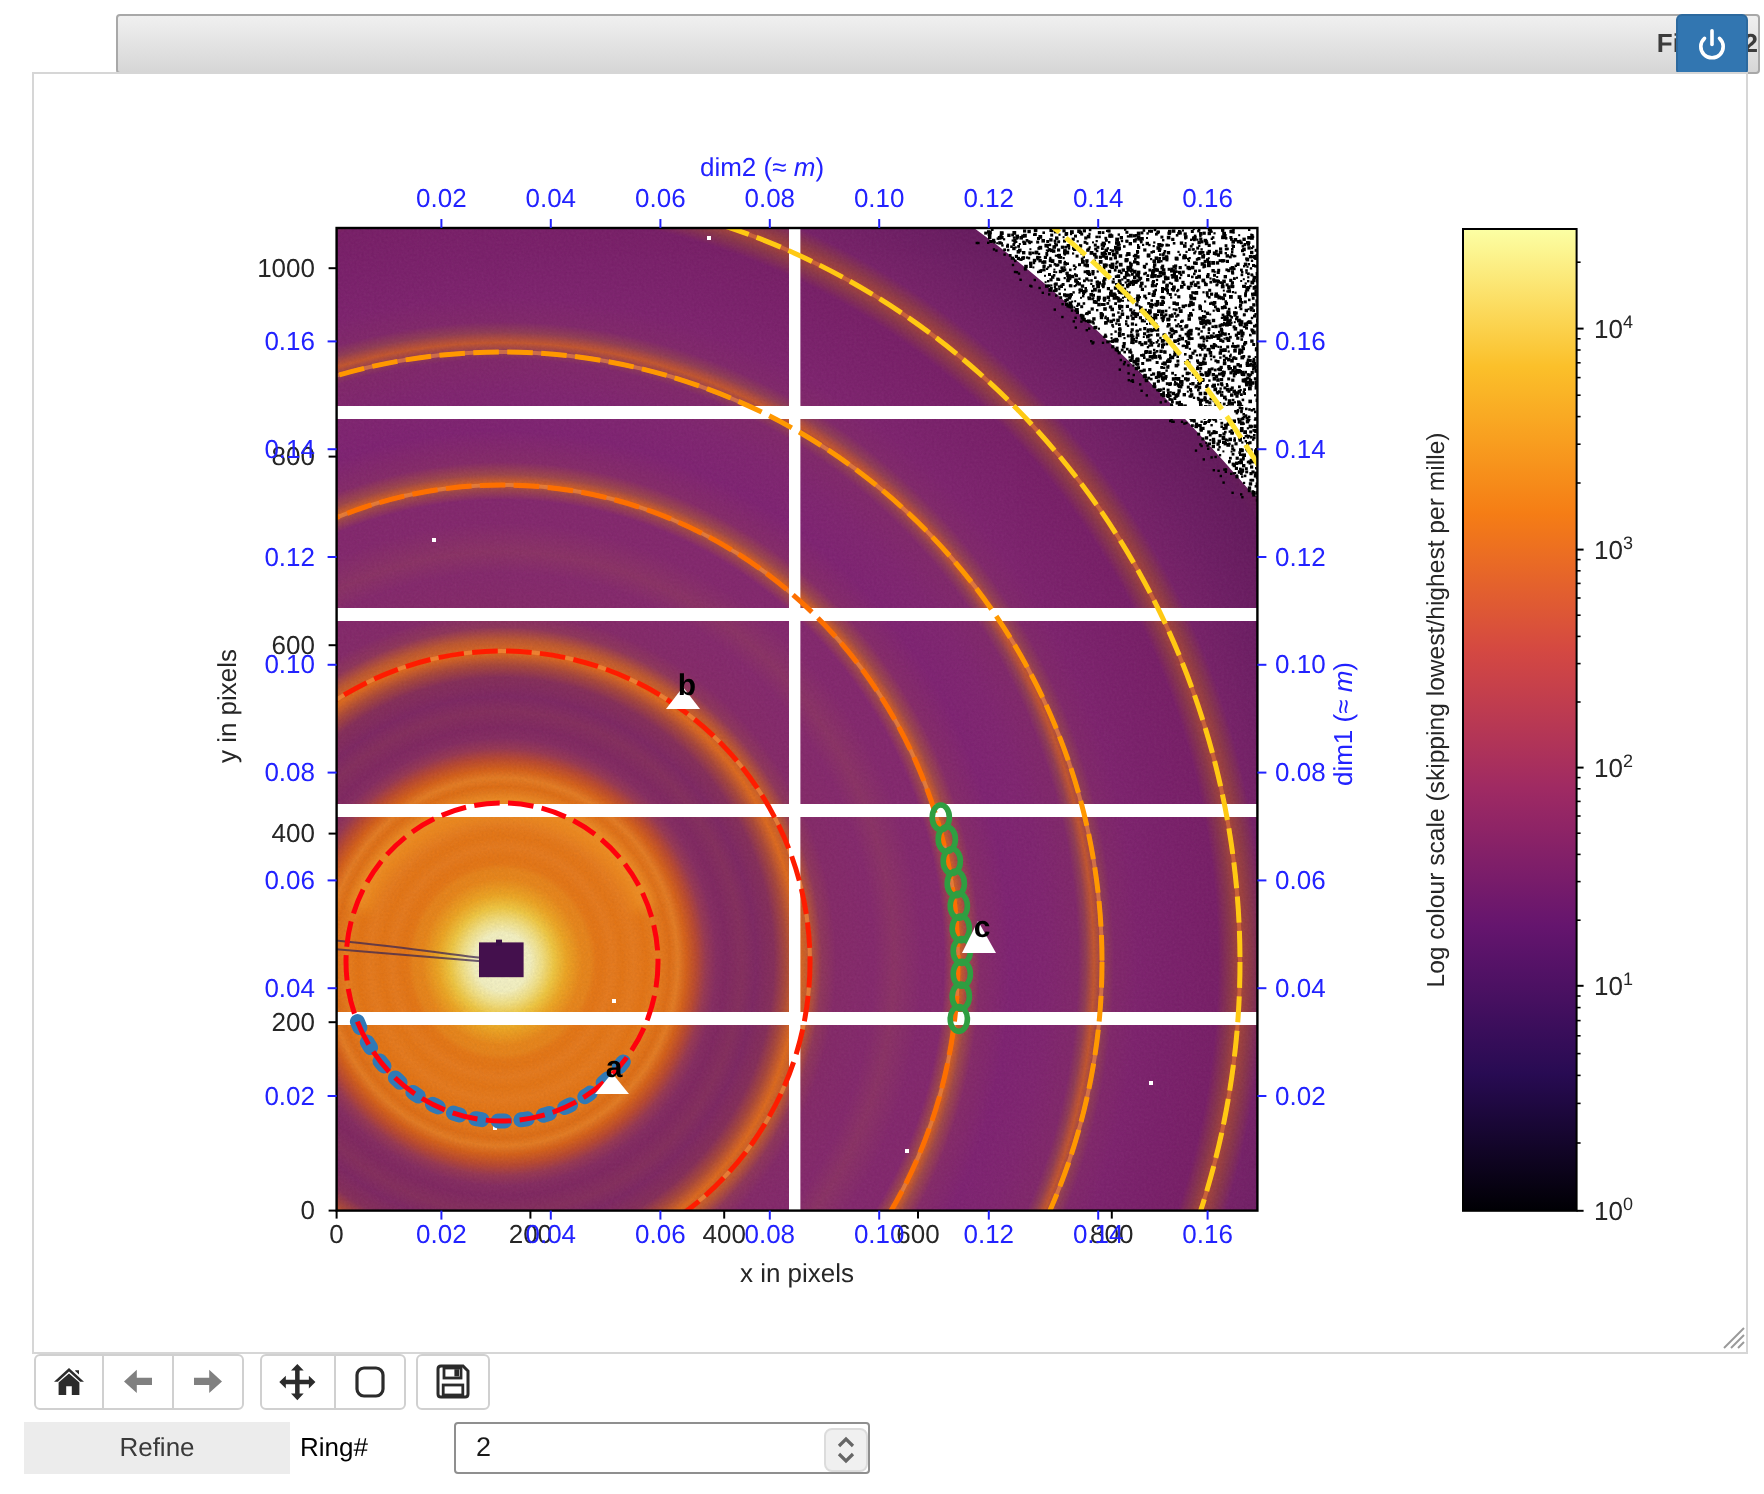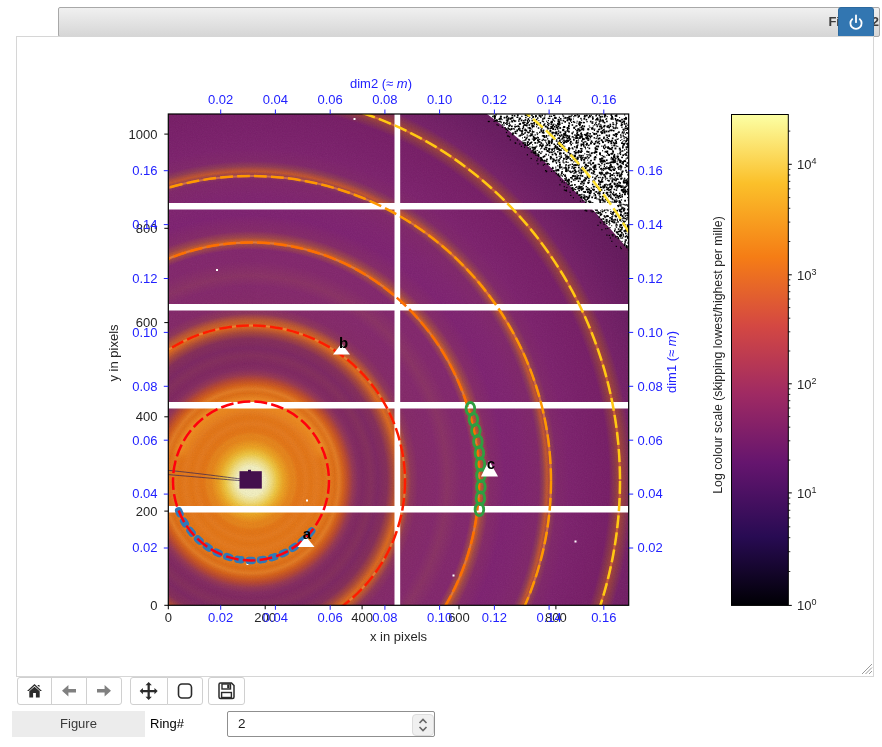--- a/index.html
+++ b/index.html
@@ -2719,21 +2719,21 @@
 <div class="tbtn" style="left:208px;width:35px;border-radius:3px;">
 <svg width="35" height="26" viewBox="0 0 35 26">
       <g transform="translate(10,5)">
 <path d="M0,1.5 Q0,0 1.5,0 L12.5,0 L15,2.5 L15,14 Q15,15.5 13.5,15.5 L1.5,15.5 Q0,15.5 0,14 Z" fill="none" stroke="#2b2b2b" stroke-width="1.5"></path>
 <rect x="3" y="1" width="8.5" height="5" fill="none" stroke="#2b2b2b" stroke-width="1.4"></rect>
 <rect x="8.2" y="1.6" width="2.3" height="3.6" fill="#2b2b2b"></rect>
 <rect x="2.6" y="9.5" width="9.8" height="5" fill="none" stroke="#2b2b2b" stroke-width="1.4"></rect>
 </g>
     </svg></div>
 
-<div id="footRefine" class="abs">Figure</div>
+<div id="footRefine" class="abs">Refine</div>
 <div id="ringlab" class="abs">Ring#</div>
 <div id="spin" class="abs">
  <div id="spinval" class="abs">2</div>
  <div id="spinbtn" class="abs">
  <svg width="20" height="20" viewBox="0 0 20 20">
   <polyline points="6.5,8 10,4.5 13.5,8" fill="none" stroke="#666" stroke-width="1.6"></polyline>
   <polyline points="6.5,12 10,15.5 13.5,12" fill="none" stroke="#666" stroke-width="1.6"></polyline>
  </svg>
  </div>
 </div>

